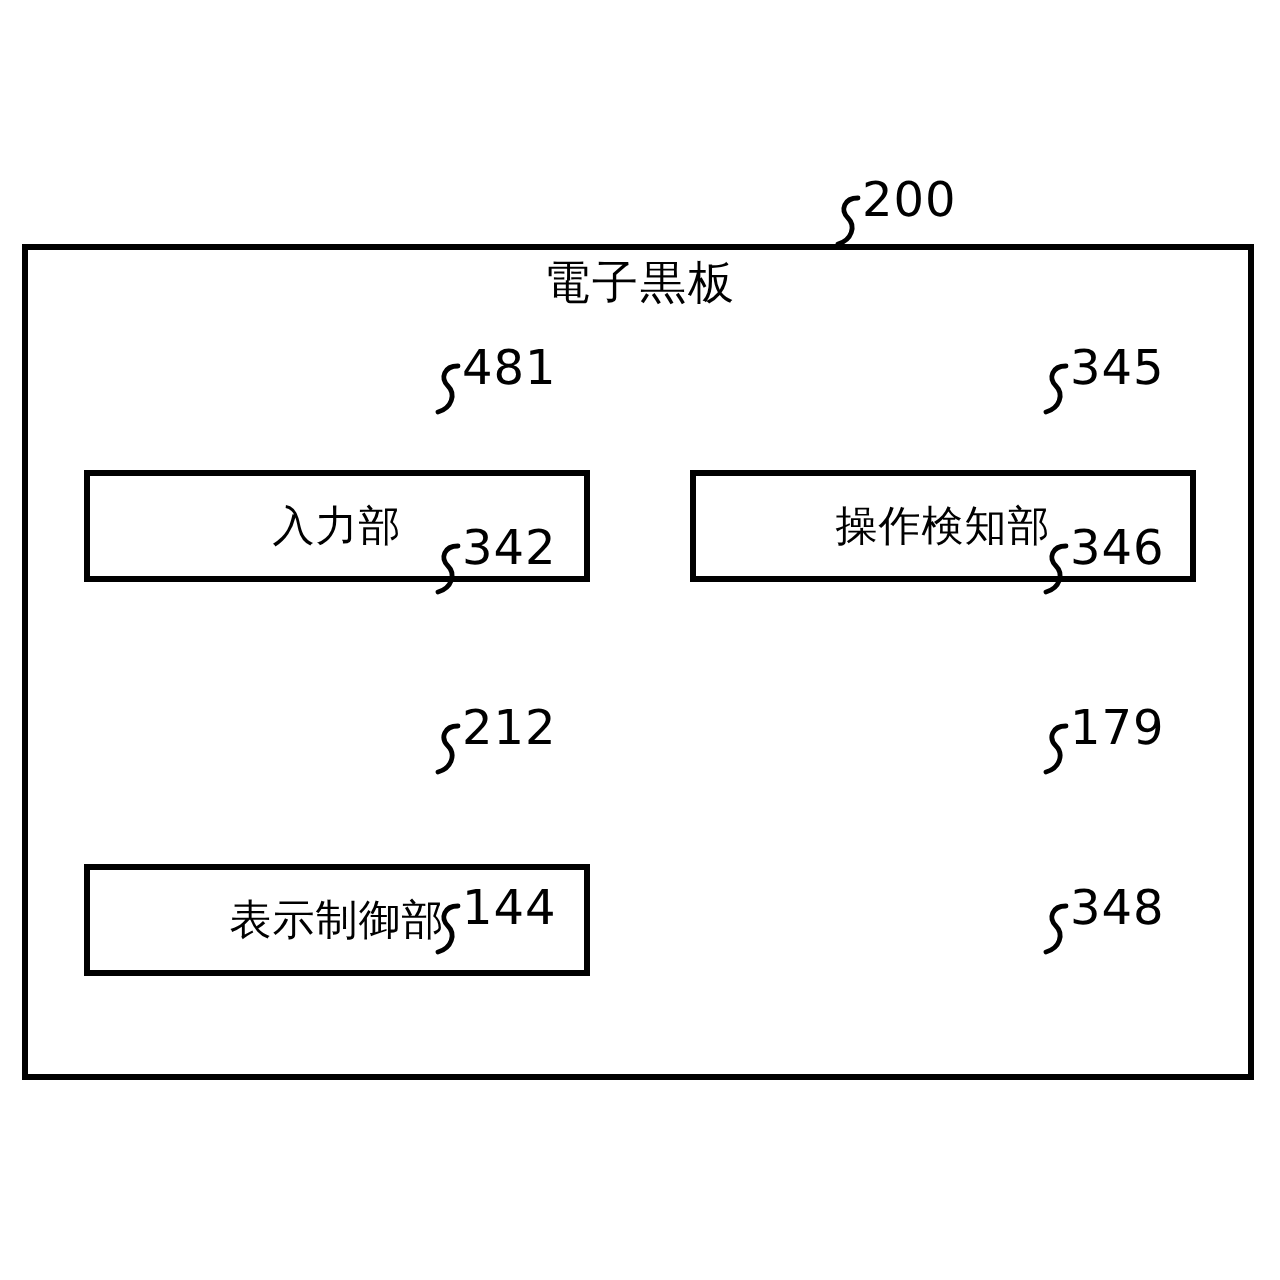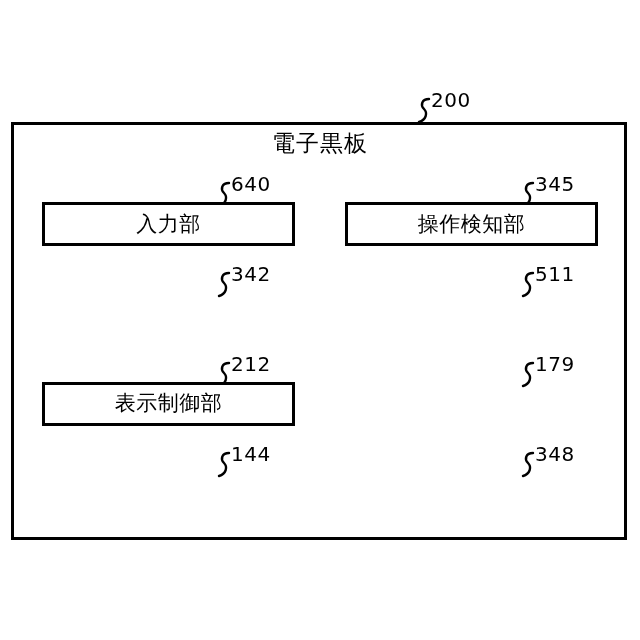--- a/index.html
+++ b/index.html
@@ -32,68 +32,70 @@
     position: absolute;
     left: 0;
     top: 128px;
     width: 640px;
     text-align: center;
     font-size: 23px;
     line-height: 30px;
     color: #000000;
     letter-spacing: 1px;
     white-space: nowrap;
+    font-family: Liberation Mono, monospace;
   }
 
   
   .unit-box {
     position: absolute;
     width: 253px;
-    height: 44px;
+    height: 56px;
     box-sizing: border-box;
     border: 3px solid #000000;
     background: #ffffff;
     display: flex;
     align-items: center;
     justify-content: center;
+    margin-top: 33px;
   }
   .unit-label {
     font-size: 21px;
     line-height: 21px;
     color: #000000;
     letter-spacing: 0.5px;
     white-space: nowrap;
   }
 
   
   .col-left  { left: 42px;  }
   .col-right { left: 345px; }
   .row-1 { top: 202px; }
   .row-2 { top: 292px; }
-  .row-3 { top: 382px; font-family: Liberation Mono, monospace; }
+  .row-3 { top: 399px; }
   .row-4 { top: 472px; }
 
   
   .ref {
     position: absolute;
     height: 34px;
     white-space: nowrap;
   }
   .ref svg {
     position: absolute;
     left: 0;
     top: 10px;
     display: block;
     overflow: visible;
   }
   .ref-num {
     position: absolute;
     left: 13px;
     top: 0;
-    font-size: 20px;
+    font-size: 24px;
     line-height: 24px;
     color: #000000;
     letter-spacing: 0.5px;
   }
 </style>
 </head>
 <body>
 
 <div id="canvas">
 
@@ -105,21 +107,21 @@
     <svg width="18" height="30" viewBox="0 0 18 30" aria-hidden="true">
       <path d="M11 1 C4 1, 2 7, 6 11 C10 15, 8 22, 1 24" fill="none" stroke="#000000" stroke-width="2.4" stroke-linecap="round"></path>
     </svg>
     <span class="ref-num">200</span>
   </div>
 
   <div class="ref" style="left:218px; top:172px;">
     <svg width="18" height="30" viewBox="0 0 18 30" aria-hidden="true">
       <path d="M11 1 C4 1, 2 7, 6 11 C10 15, 8 22, 1 24" fill="none" stroke="#000000" stroke-width="2.4" stroke-linecap="round"></path>
     </svg>
-    <span class="ref-num">640</span>
+    <span class="ref-num">481</span>
   </div>
   <div class="unit-box col-left row-1">
     <span class="unit-label">入力部</span>
   </div>
 
   <div class="ref" style="left:218px; top:262px;">
     <svg width="18" height="30" viewBox="0 0 18 30" aria-hidden="true">
       <path d="M11 1 C4 1, 2 7, 6 11 C10 15, 8 22, 1 24" fill="none" stroke="#000000" stroke-width="2.4" stroke-linecap="round"></path>
     </svg>
     <span class="ref-num">342</span>
@@ -149,21 +151,21 @@
     <span class="ref-num">345</span>
   </div>
   <div class="unit-box col-right row-1">
     <span class="unit-label">操作検知部</span>
   </div>
 
   <div class="ref" style="left:522px; top:262px;">
     <svg width="18" height="30" viewBox="0 0 18 30" aria-hidden="true">
       <path d="M11 1 C4 1, 2 7, 6 11 C10 15, 8 22, 1 24" fill="none" stroke="#000000" stroke-width="2.4" stroke-linecap="round"></path>
     </svg>
-    <span class="ref-num">511</span>
+    <span class="ref-num">346</span>
   </div>
 
   <div class="ref" style="left:522px; top:352px;">
     <svg width="18" height="30" viewBox="0 0 18 30" aria-hidden="true">
       <path d="M11 1 C4 1, 2 7, 6 11 C10 15, 8 22, 1 24" fill="none" stroke="#000000" stroke-width="2.4" stroke-linecap="round"></path>
     </svg>
     <span class="ref-num">179</span>
   </div>
 
   <div class="ref" style="left:522px; top:442px;">

